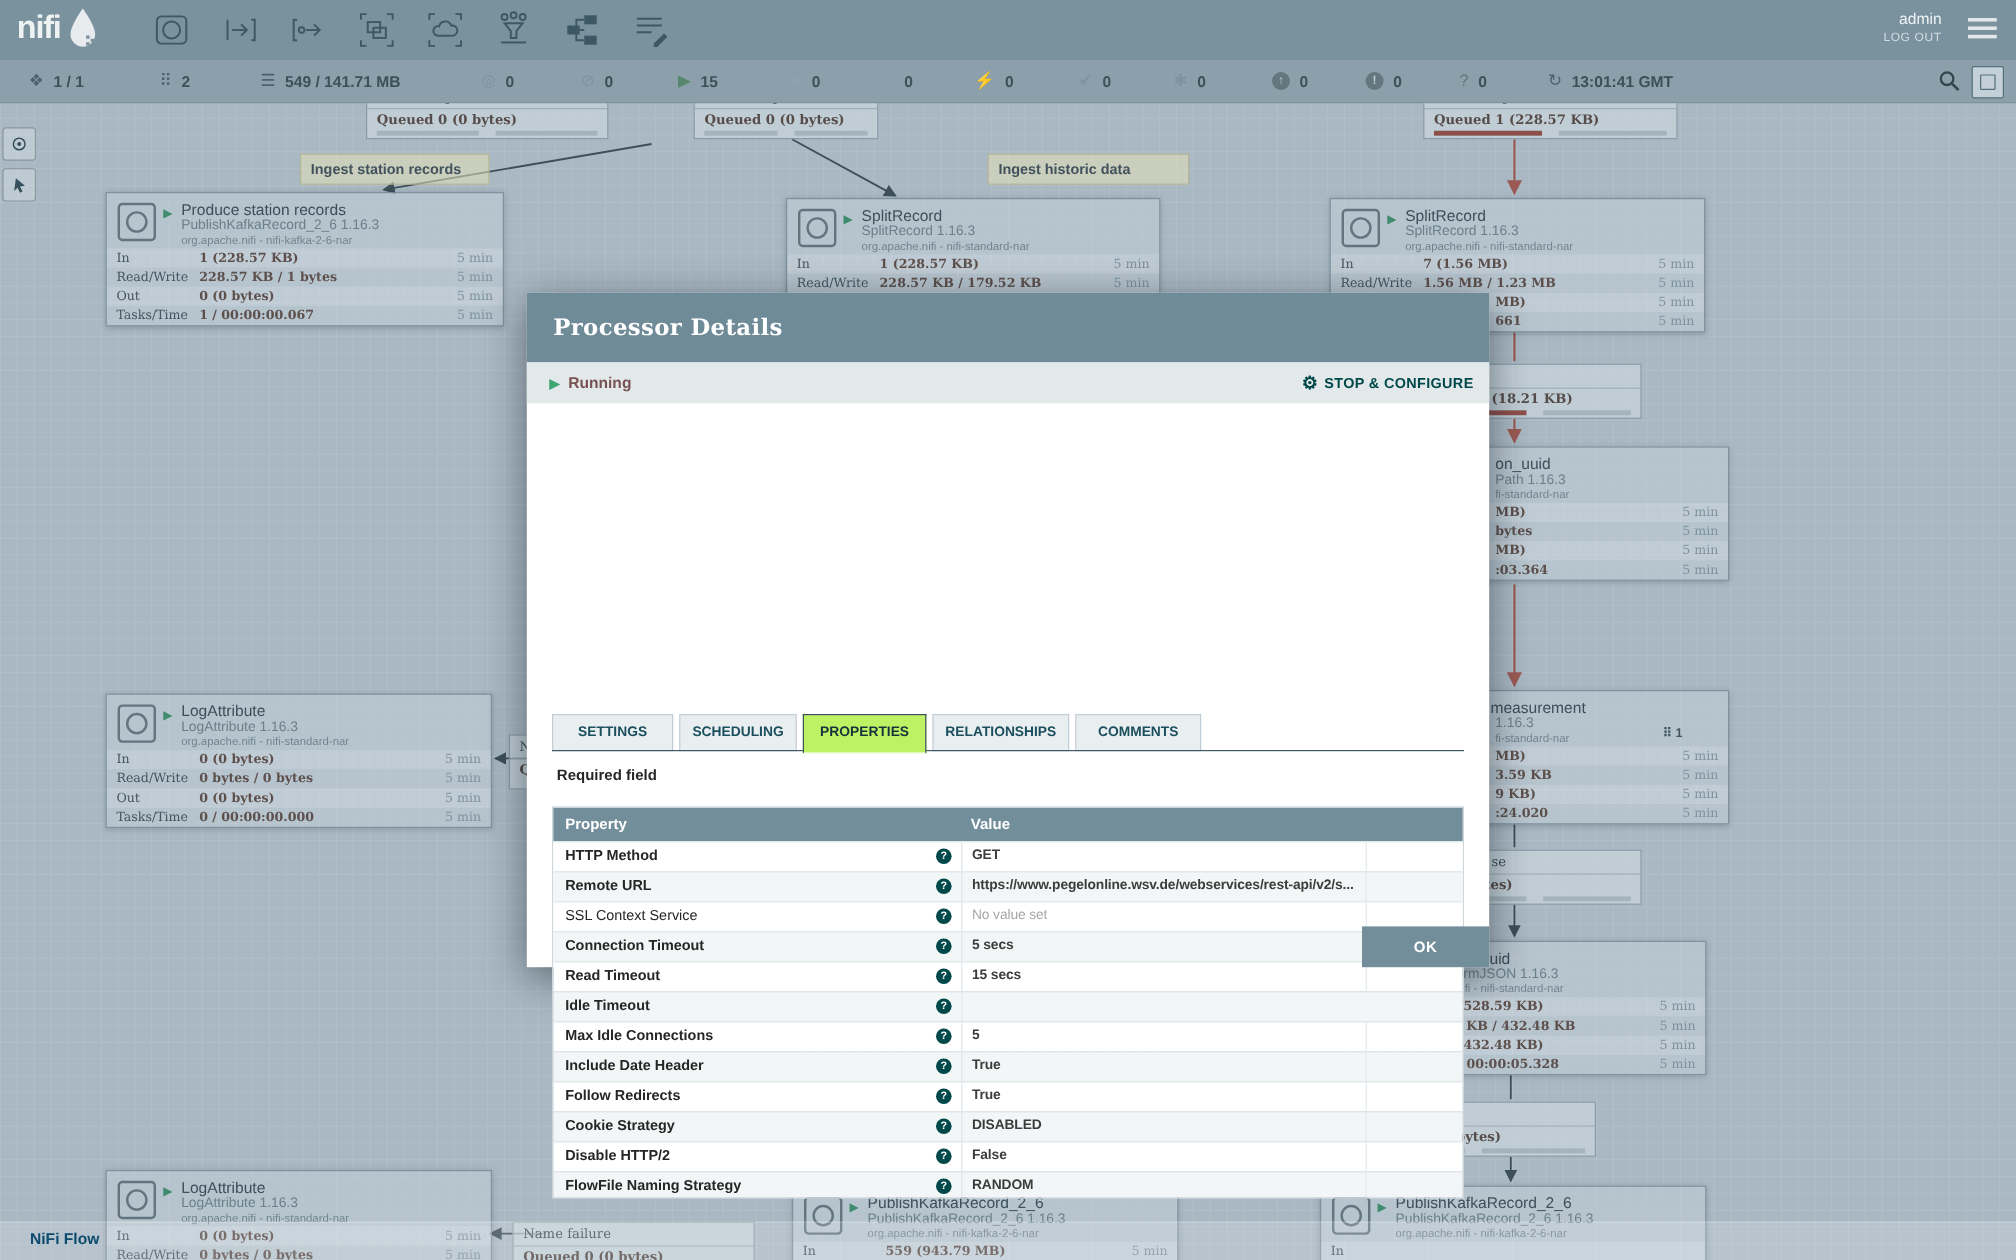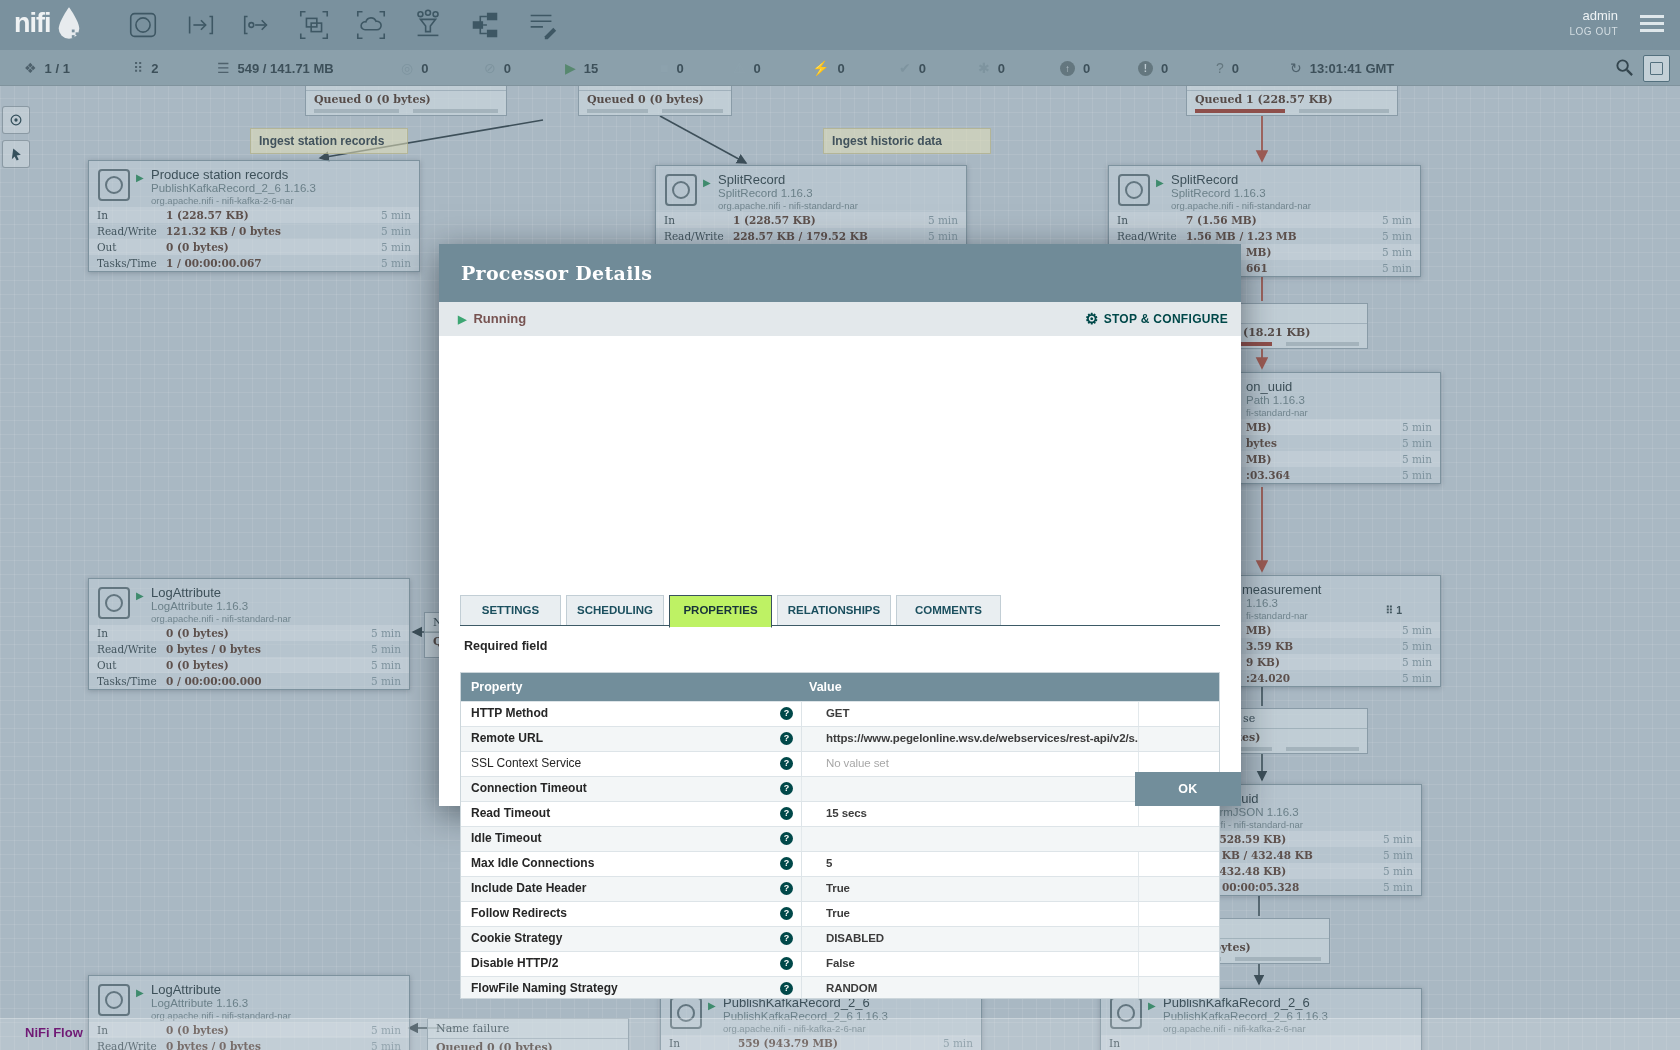--- a/index.html
+++ b/index.html
@@ -37,21 +37,21 @@
   .conn .bars{position:absolute;left:8px;right:8px;bottom:2px;height:4px;display:flex;gap:14px;}
   .conn .bars .track{flex:1;background:rgba(140,158,168,.55);position:relative;}
   .conn .bars .fill{position:absolute;left:0;top:0;bottom:0;}
   
   .glabel{position:absolute;z-index:3;height:24px;line-height:24px;padding:0 8px;
     background:rgba(228,224,184,.55);border:1px solid rgba(160,160,120,.55);
     font-size:12px;font-weight:bold;color:#41525c;white-space:nowrap;}
   
   .footer{position:absolute;left:0;right:0;bottom:0;height:31px;z-index:4;
     background:rgba(255,255,255,.17);border-top:1px solid rgba(255,255,255,.25);}
-  .footer .crumb{position:absolute;left:25px;top:6px;font-size:13px;font-weight:bold;color:#701a75;}
+  .footer .crumb{position:absolute;left:25px;top:6px;font-size:13px;font-weight:bold;color:#0c4a6e;}
   
   .topbar{position:absolute;left:0;top:0;right:0;height:50px;z-index:6;background:#7a919e;}
   .logo{position:absolute;left:14px;top:5px;display:flex;align-items:center;}
   .logo-text{font-size:27px;font-weight:bold;letter-spacing:-1px;color:rgba(255,255,255,.88);}
   .logo svg{margin-left:4px;}
   .tools{position:absolute;left:126px;top:8px;display:flex;gap:23px;}
   .ticon{width:34px;height:34px;cursor:grab;}
   .ticon svg{stroke:#2e4854;fill:none;stroke-width:1.7;opacity:.78;}
   .ticon svg .f{fill:#2e4854;stroke:none;}
   .userbox{position:absolute;right:62px;top:8px;text-align:right;}
@@ -93,21 +93,21 @@
   .ptable{position:absolute;left:0;top:92px;width:760px;height:327px;border:1px solid #ccd6db;box-sizing:border-box;overflow:hidden;}
   .pt-hd{display:flex;height:28px;line-height:28px;background:#728e9b;color:#fff;font-size:12.5px;font-weight:bold;}
   .pt-hd .c1{width:340px;padding-left:10px;box-sizing:border-box;}
   .pt-hd .c2{width:337px;padding-left:8px;box-sizing:border-box;}
   .pt-row{display:flex;height:24px;line-height:23px;border-top:1px solid #dde4e8;background:#fff;}
   .pt-row:nth-child(even){background:#f3f6f7;}
   .pt-row .c1{width:340px;padding-left:10px;box-sizing:border-box;font-size:12px;color:#262626;position:relative;}
   .pt-row .c1.reqd{font-weight:bold;}
   .pt-row .qm{position:absolute;right:8px;top:5px;width:13px;height:13px;border-radius:50%;background:#004849;color:#fff;
     font-size:9px;font-weight:bold;text-align:center;line-height:13px;cursor:pointer;}
-  .pt-row .c2{width:337px;padding-left:24px;box-sizing:border-box;font-size:11.5px;font-weight:bold;color:#3c3c3c;
+  .pt-row .c2{width:337px;padding-left:8px;box-sizing:border-box;font-size:11.5px;font-weight:bold;color:#3c3c3c;
     border-left:1px solid #dde4e8;white-space:nowrap;overflow:hidden;letter-spacing:-.1px;}
   .pt-row .c2.unset{font-weight:normal;color:#a7a7a7;}
   .pt-row .c3{flex:1;border-left:1px solid #e3e9ec;}
   .m-ok{position:absolute;right:0;bottom:0;width:106px;height:34px;line-height:34px;text-align:center;
     background:#728e9b;color:#fff;font-size:12.5px;font-weight:bold;letter-spacing:.5px;cursor:pointer;}
 </style>
 </head>
 <body>
 
 <div class="app">
@@ -219,21 +219,21 @@
           <span class="ptype" style="left: 62px;">PublishKafkaRecord_2_6 1.16.3</span>
           <span class="pbundle" style="left: 62px;">org.apache.nifi - nifi-kafka-2-6-nar</span>
           <div class="rows">
             <div class="prow">
               <span class="lbl">In</span>
               <span class="val" style="left: 77px;">1 (228.57 KB)</span>
               <span class="per">5 min</span>
             </div>
             <div class="prow">
               <span class="lbl">Read/Write</span>
-              <span class="val" style="left: 77px;">121.32 KB / 0 bytes</span>
+              <span class="val" style="left: 77px;">228.57 KB / 1 bytes</span>
               <span class="per">5 min</span>
             </div>
             <div class="prow">
               <span class="lbl">Out</span>
               <span class="val" style="left: 77px;">0 (0 bytes)</span>
               <span class="per">5 min</span>
             </div>
             <div class="prow">
               <span class="lbl">Tasks/Time</span>
               <span class="val" style="left: 77px;">1 / 00:00:00.067</span>
@@ -638,20 +638,21 @@
               <div class="c2">https://www.pegelonline.wsv.de/webservices/rest-api/v2/s...</div>
               <div class="c3"></div>
             </div>
             <div class="pt-row">
               <div class="c1">SSL Context Service<span class="qm">?</span></div>
               <div class="c2 unset">No value set</div>
               <div class="c3"></div>
             </div>
             <div class="pt-row">
               <div class="c1 reqd">Connection Timeout<span class="qm">?</span></div>
+              <div class="c2">5 secs</div>
               <div class="c3"></div>
             </div>
             <div class="pt-row">
               <div class="c1 reqd">Read Timeout<span class="qm">?</span></div>
               <div class="c2">15 secs</div>
               <div class="c3"></div>
             </div>
             <div class="pt-row">
               <div class="c1 reqd">Idle Timeout<span class="qm">?</span></div>
               <div class="c3"></div>

